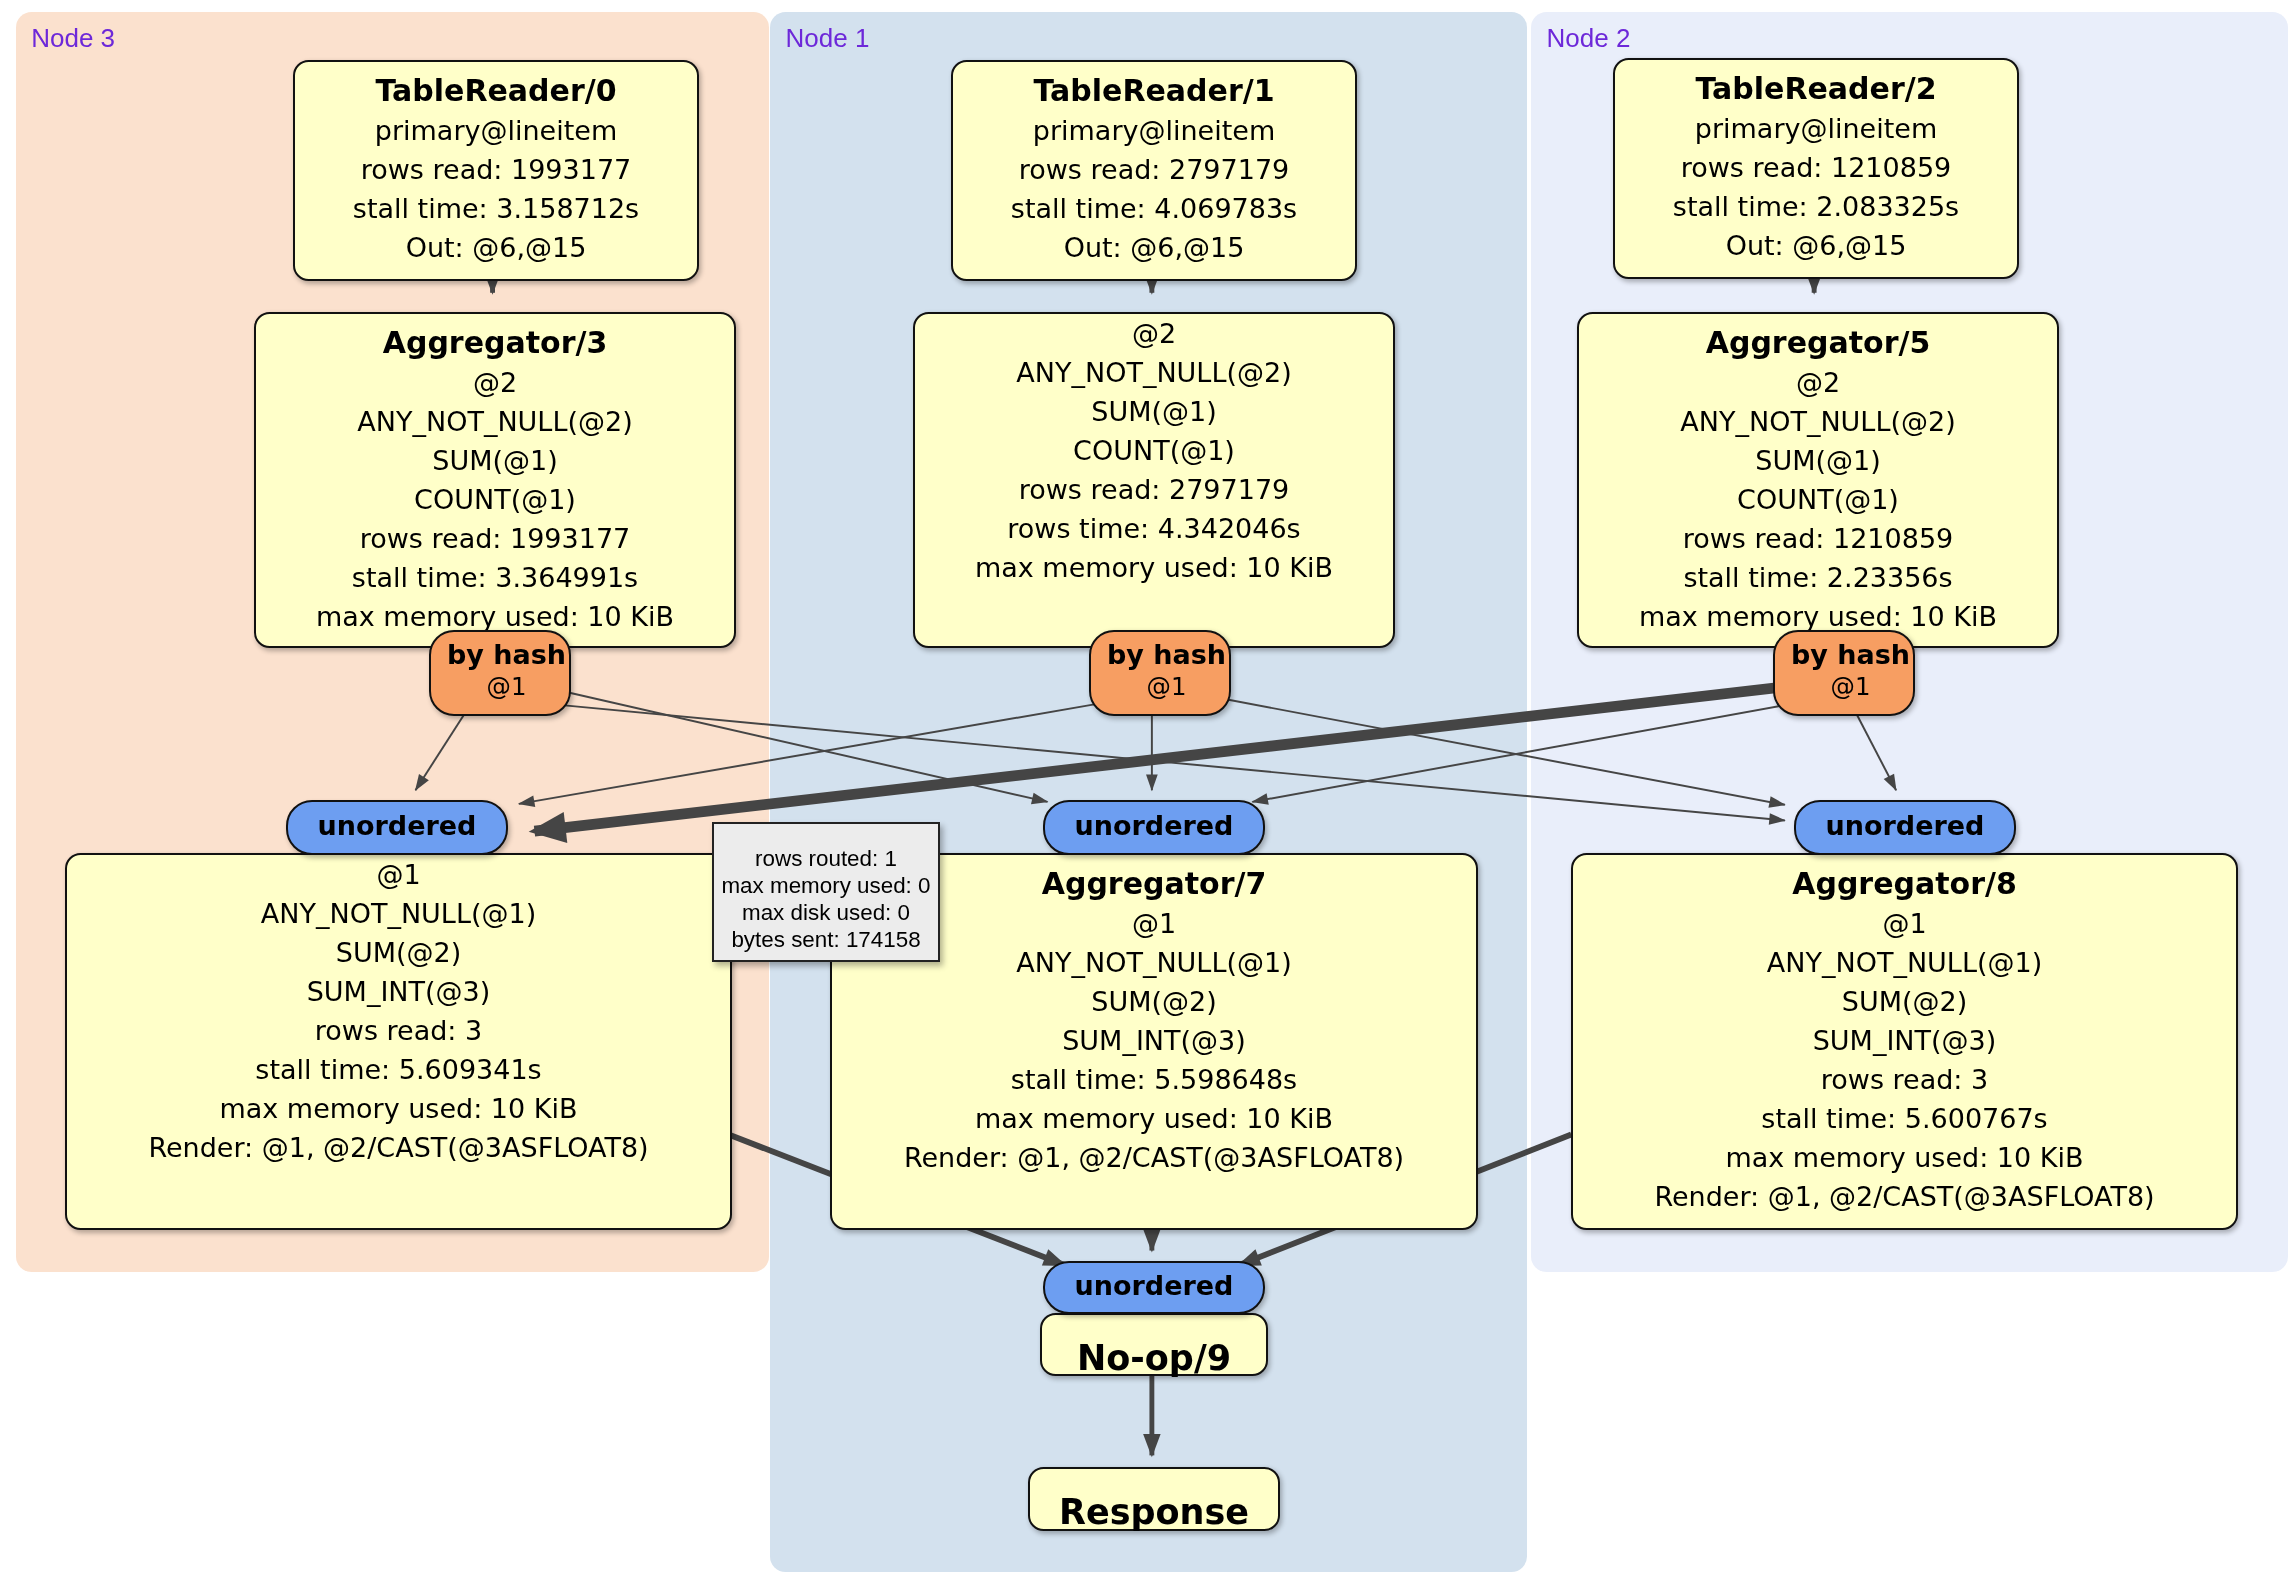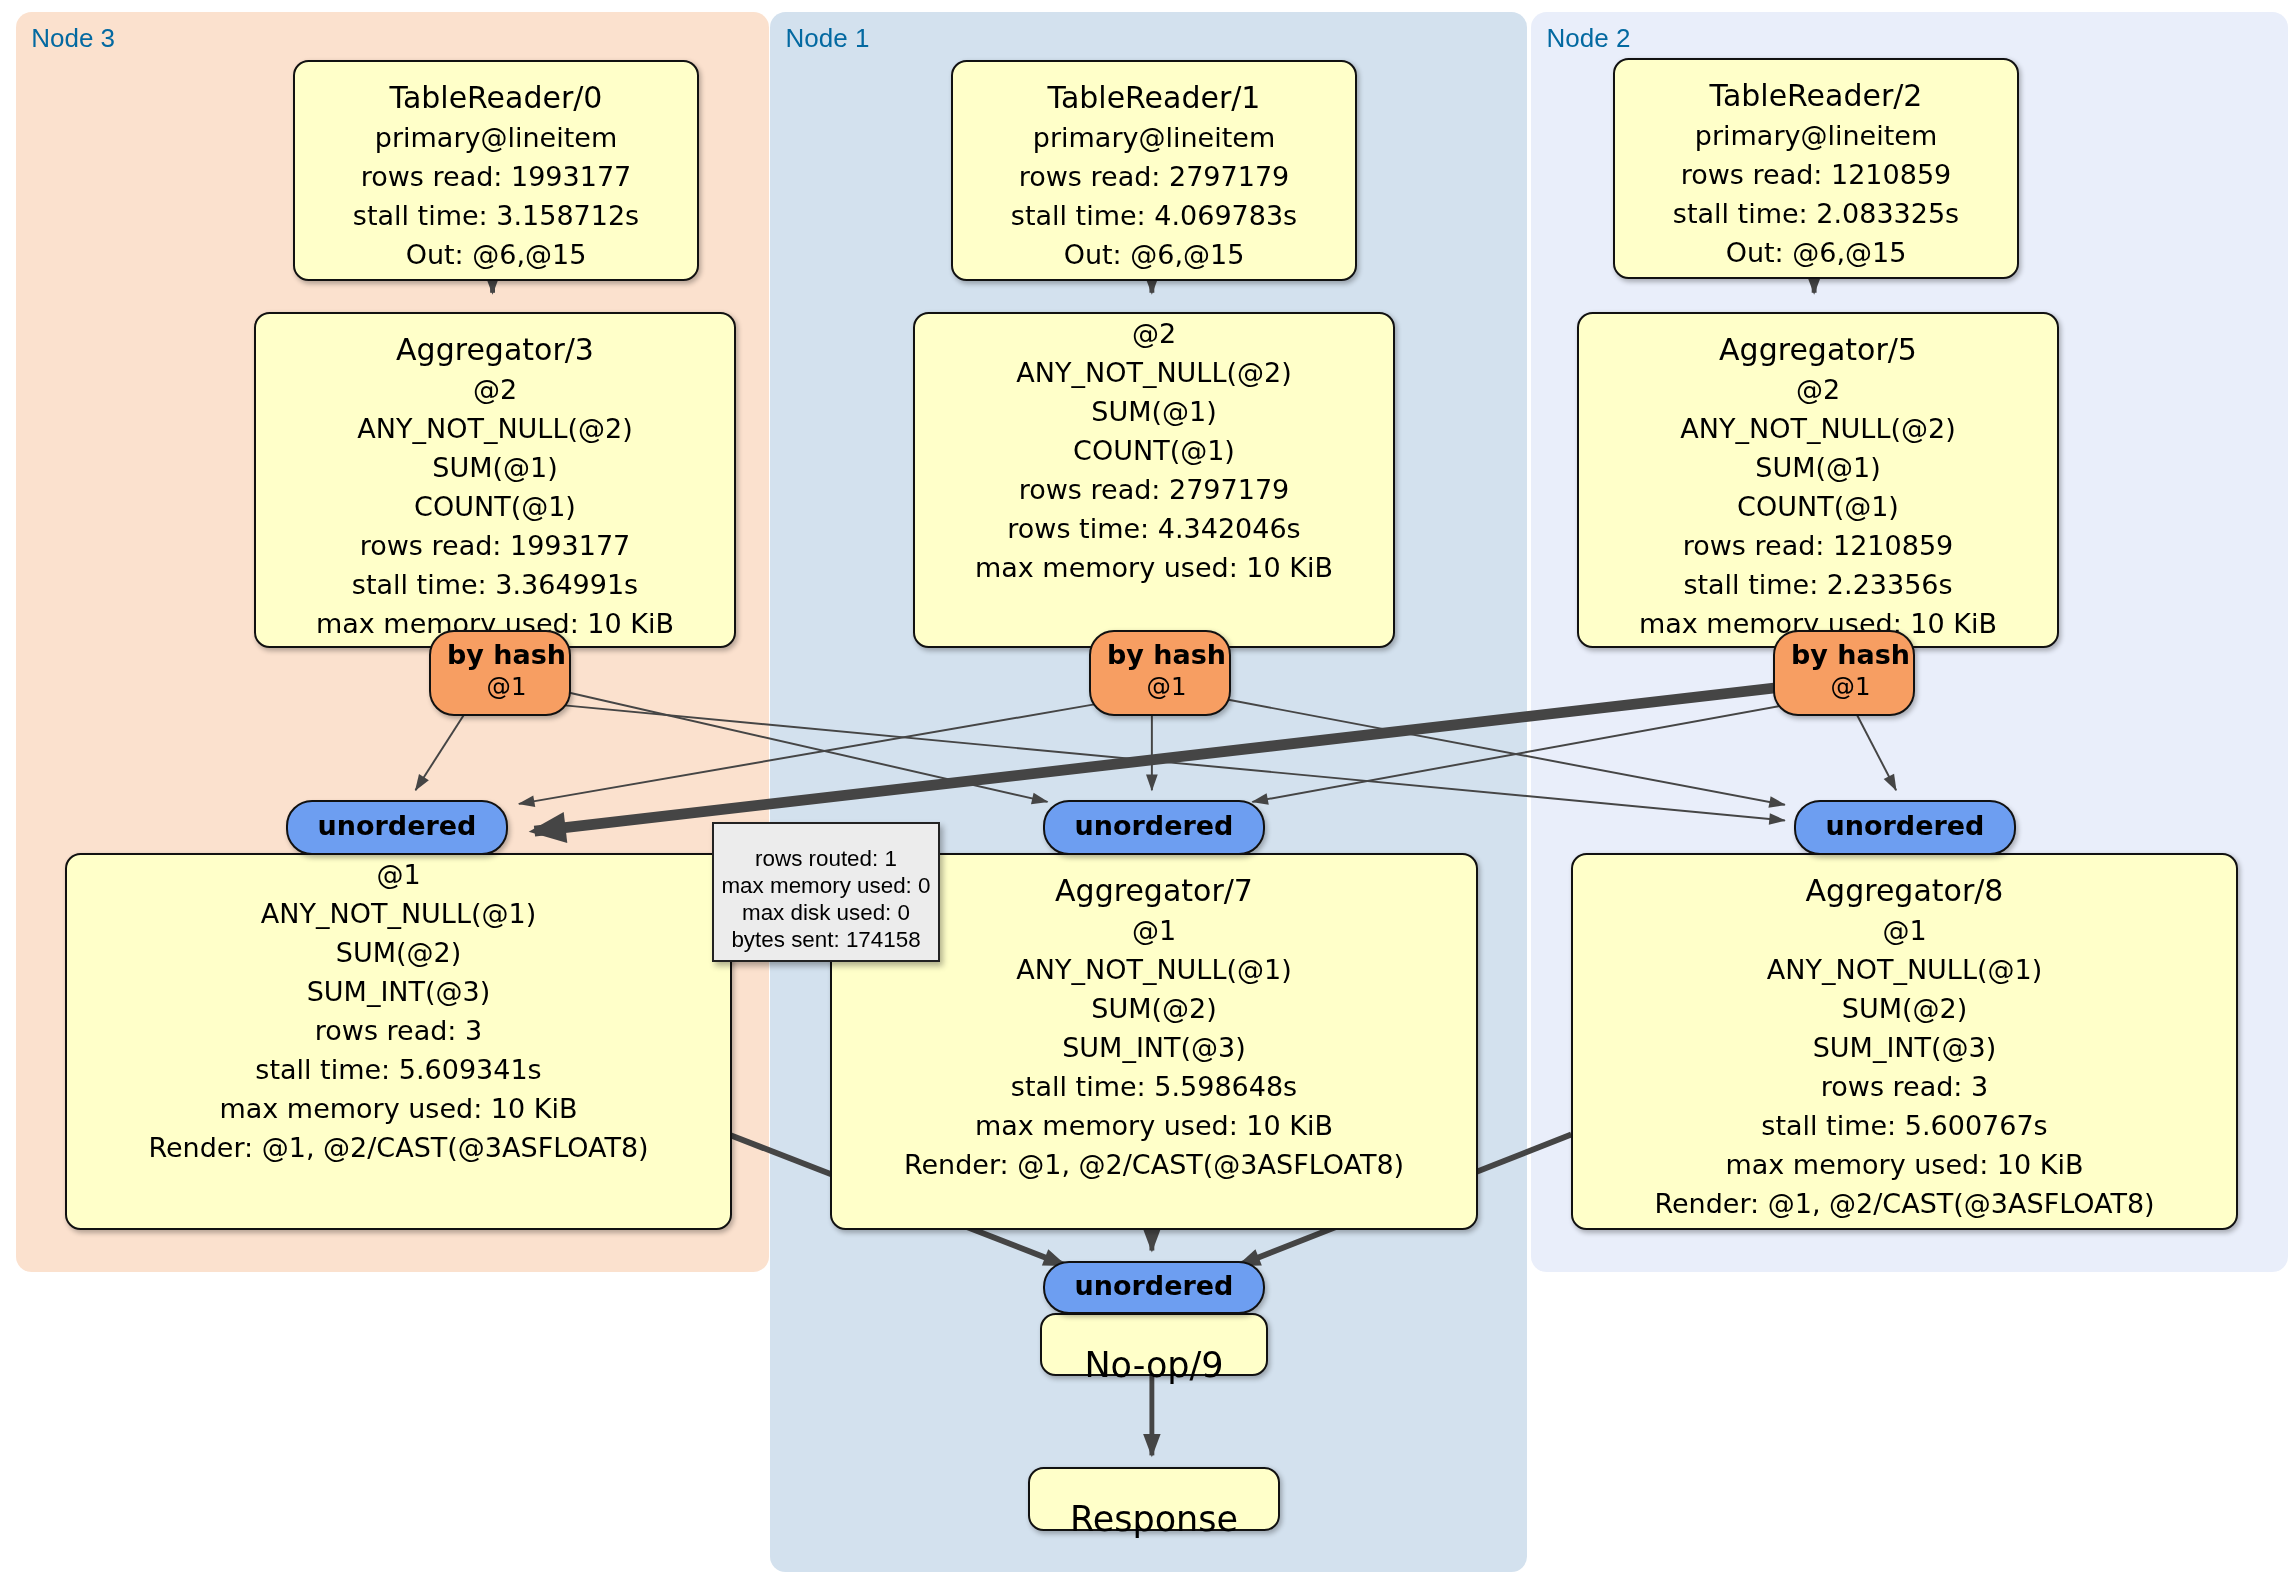--- a/index.html
+++ b/index.html
@@ -1,29 +1,29 @@
 <!DOCTYPE html>
 <html style="--box-fill: #ffffc9; --router-fill: #f79e62; --sync-fill: #6d9ef1; --node3-bg: #fbe1ce; --node1-bg: #d3e1ee; --node2-bg: #e9eefa; --tooltip-bg: #ececec; --edge: #454545;"><head>
 <meta charset="utf-8">
 <style>
   html,body{margin:0;padding:0;background:#ffffff;}
   body{width:2294px;height:1596px;font-family:"DejaVu Sans",sans-serif;}
   .canvas{position:relative;width:2294px;height:1596px;overflow:hidden;}
 
   .region{position:absolute;border-radius:15.6px;}
   .region-label{position:absolute;left:15.6px;top:11.7px;font-family:"Liberation Sans",sans-serif;
-    font-size:26px;color:#0369a1;}
+    font-size:26px;color:#6d28d9;}
 
   .edges{position:absolute;left:0;top:0;z-index:2;}
   .edge-line{stroke:var(--edge,#454545);fill:none;}
 
   .op{position:absolute;z-index:3;background:var(--box-fill,#ffffc9);
     border:2.4px solid #111;border-radius:15.6px;text-align:center;
     box-shadow:2px 2.9px 4.9px rgba(0,0,0,0.28);color:#000;}
-  .op-title{font-weight:normal;font-size:30px;line-height:41px;padding-top:7.8px;margin-top:7px;}
+  .op-title{font-weight:bold;font-size:30px;line-height:41px;padding-top:7.8px;}
   .op-line{font-size:27px;line-height:39px;white-space:nowrap;}
 
   .op-small .op-title{font-size:35px;line-height:51px;padding-top:18px;}
 
   .router{position:absolute;z-index:4;background:var(--router-fill,#f79e62);
     border:2.4px solid #111;border-radius:25px;text-align:center;
     box-shadow:2px 2.9px 4.9px rgba(0,0,0,0.28);padding-left:13px;}
   .router-label{font-weight:bold;font-size:27px;line-height:35px;padding-top:4.9px;}
   .router-sub{font-size:24.4px;line-height:29px;}
 

